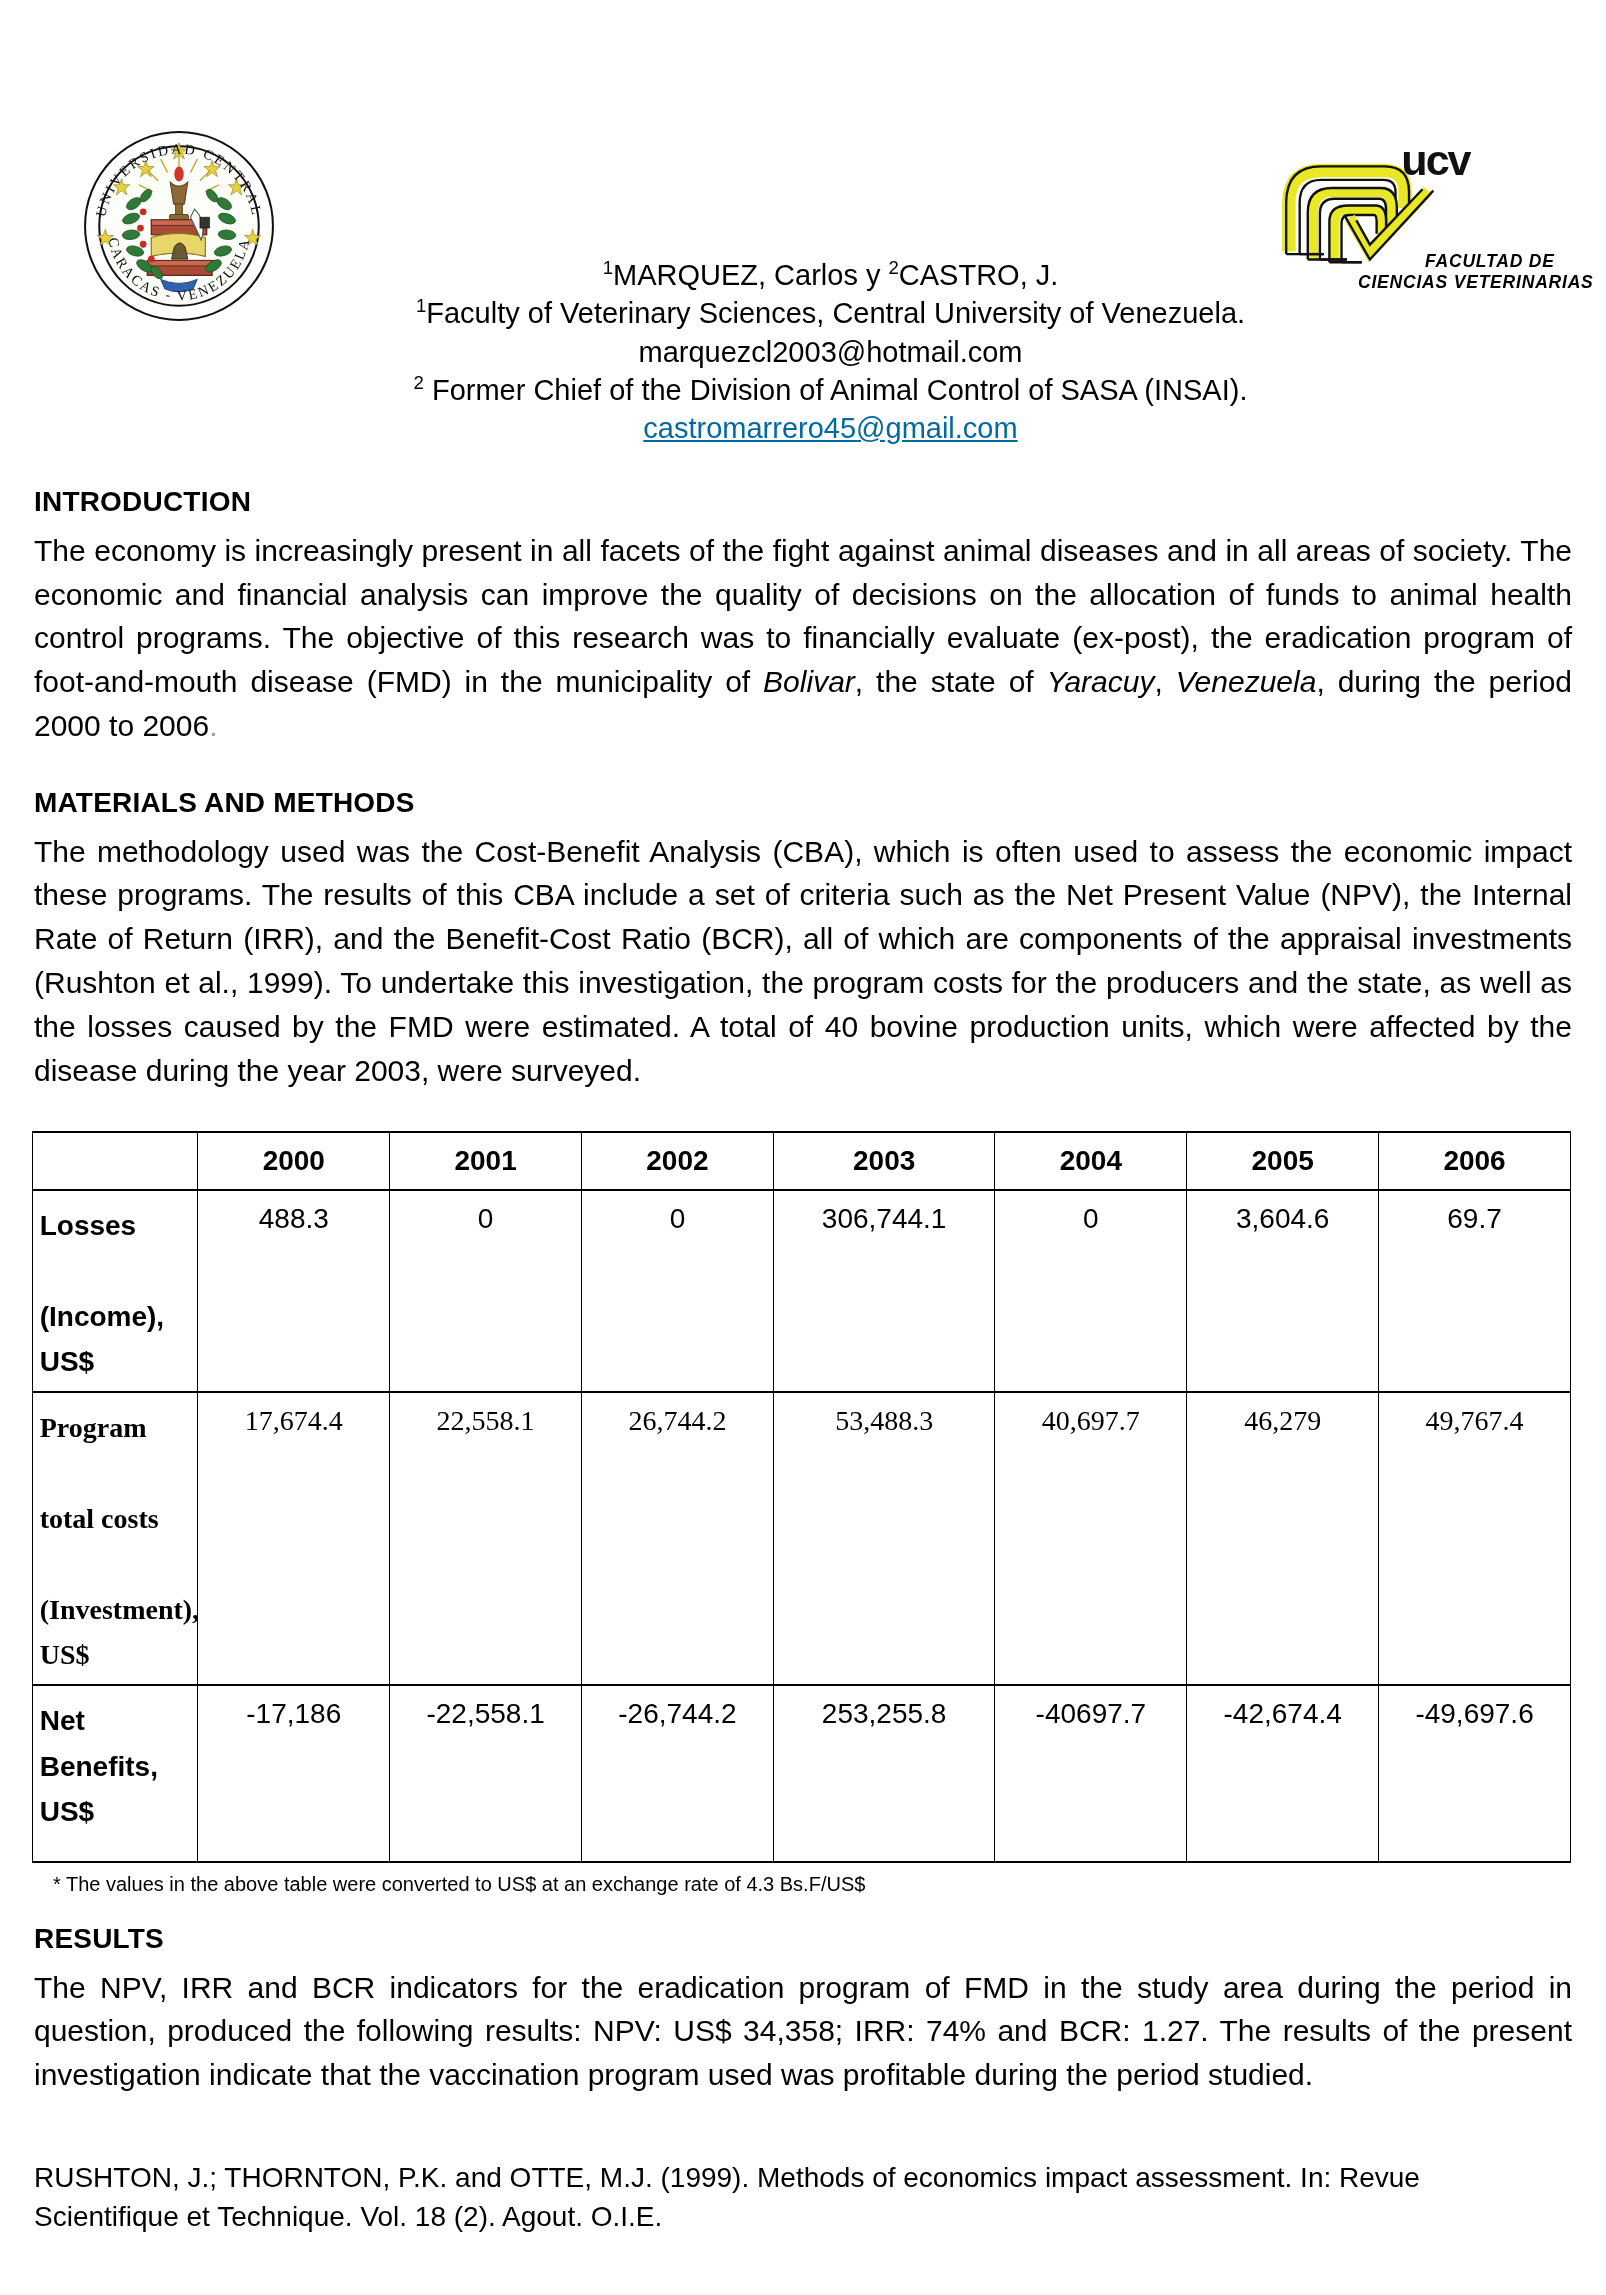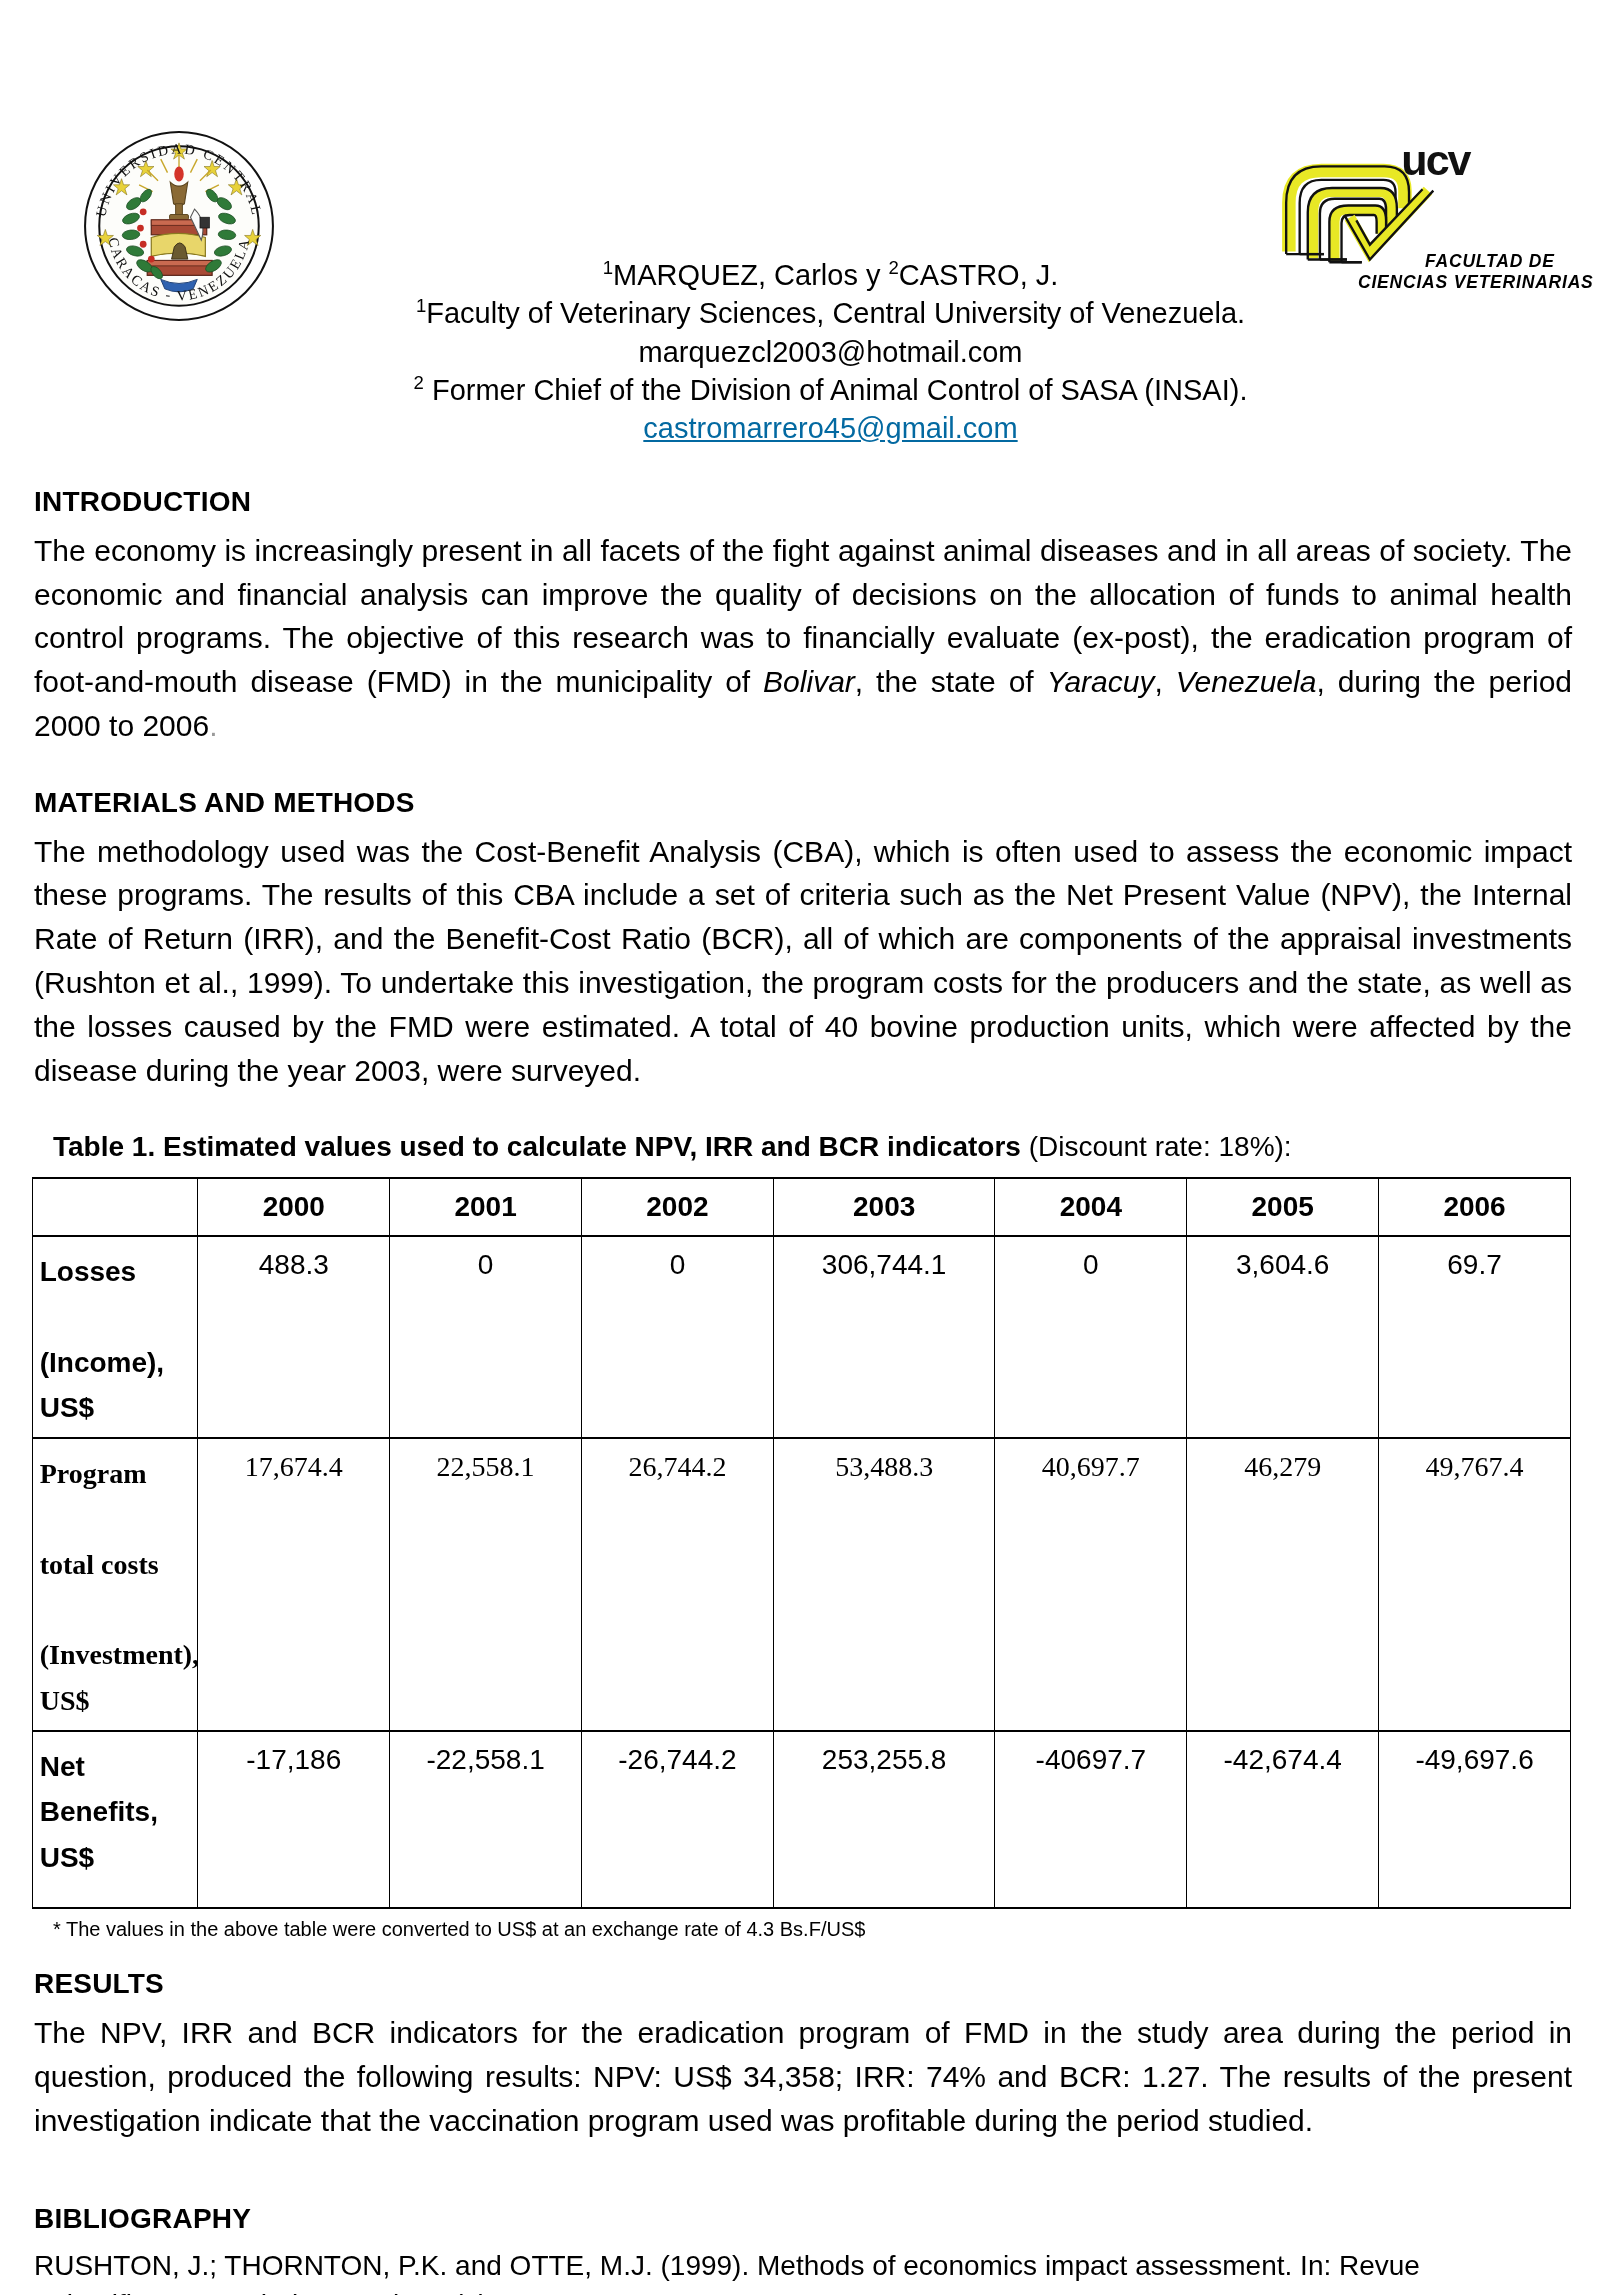--- a/index.html
+++ b/index.html
@@ -304,21 +304,20 @@
     <div class="section-head">INTRODUCTION</div>
     <p class="para"><span>The economy is increasingly present in all facets of the fight against animal diseases and in all areas of society. The economic and financial analysis can improve the quality of decisions on the allocation of funds to animal health control programs. The objective of this research was to financially evaluate (ex-post), the eradication program of foot-and-mouth disease (FMD) in the municipality of </span><i>Bolivar</i><span>, the state of </span><i>Yaracuy</i><span>, </span><i>Venezuela</i><span>, during the period 2000 to 2006</span><span class="dim-dot">.</span></p>
 
     <div class="gap-lg"></div>
 
     <div class="section-head">MATERIALS AND METHODS</div>
     <p class="para">The methodology used was the Cost-Benefit Analysis (CBA), which is often used to assess the economic impact these programs. The results of this CBA include a set of criteria such as the Net Present Value (NPV), the Internal Rate of Return (IRR), and the Benefit-Cost Ratio (BCR), all of which are components of the appraisal investments (Rushton et al., 1999). To undertake this investigation, the program costs for the producers and the state, as well as the losses caused by the FMD were estimated. A total of 40 bovine production units, which were affected by the disease during the year 2003, were surveyed.</p>
 
     <div class="gap-lg"></div>
 
-    <div class="table-caption"><b>Table 1. Estimated values used to calculate NPV, IRR and BCR indicators</b><span class="normal"> (Discount rate: 18%):</span></div>
 
     <table class="data">
       <colgroup>
         <col class="col-lbl">
           <col class="col-y">
           <col class="col-y">
           <col class="col-y">
         <col class="col-y3">
           <col class="col-y">
           <col class="col-y">
@@ -372,18 +371,17 @@
 
     <div class="table-note">* The values in the above table were converted to US$ at an exchange rate of 4.3 Bs.F/US$</div>
 
     <div class="gap-md"></div>
 
     <div class="section-head">RESULTS</div>
     <p class="para">The NPV, IRR and BCR indicators for the eradication program of FMD in the study area during the period in question, produced the following results: NPV: US$ 34,358; IRR:  74% and BCR: 1.27. The results of the present investigation indicate that the vaccination program used was profitable during the period studied.</p>
 
     <div class="gap-xl"></div>
 
-    <div class="section-head">BIBLIOGRAPHY</div>
     <div class="bib-line">RUSHTON, J.; THORNTON, P.K. and OTTE, M.J. (1999). Methods of economics impact assessment. In: Revue Scientifique et Technique. Vol. 18 (2). Agout. O.I.E.</div>
 
   </div>
 </div>
 
 
 </body></html>

